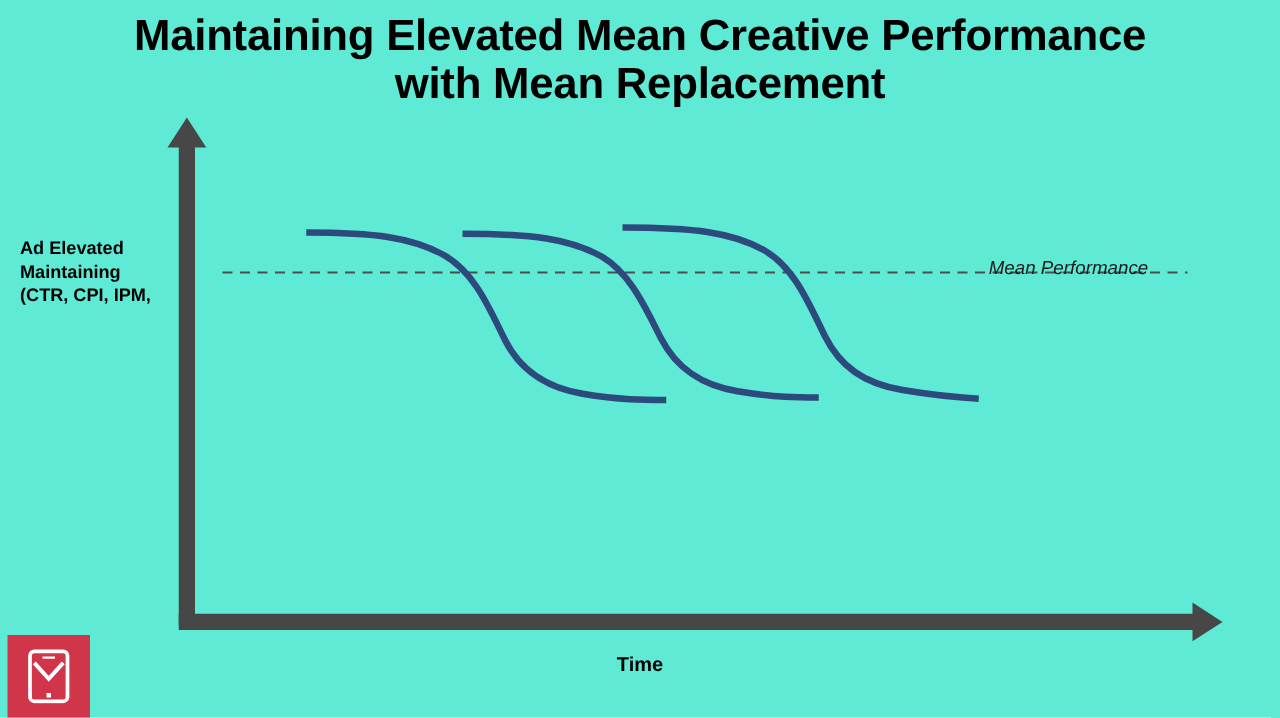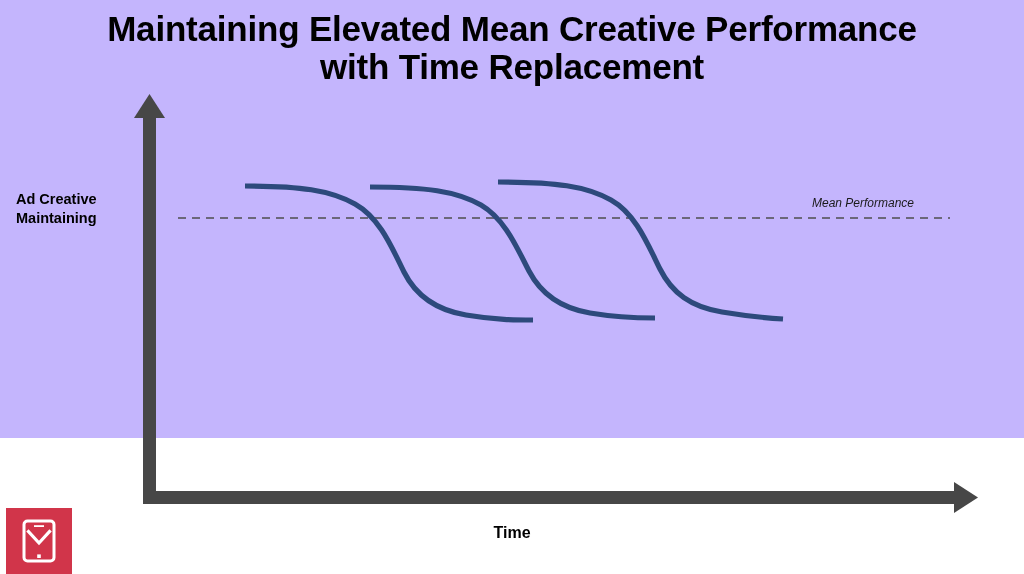--- a/index.html
+++ b/index.html
@@ -13,22 +13,22 @@
     position: relative;
     overflow: hidden;
     font-family: "Liberation Sans", sans-serif;
     color: #000000;
   }
 
   #slide {
     position: absolute;
     inset: 0;
     width: 1024px;
-    height: 438px;
-    background: #c4b5fd;
+    height: 574px;
+    background: #5eead4;
   }
 
   
   #title-block {
     position: absolute;
     left: 0;
     top: 10px;
     width: 1024px;
     text-align: center;
     line-height: 1.08;
@@ -73,26 +73,25 @@
     text-align: center;
     font-size: 16px;
     font-weight: bold;
     color: #000000;
   }
 
   
   #mean-label {
     position: absolute;
     left: 791px;
-    top: 196px;
-    font-size: 12px;
+    top: 206px;
+    font-size: 15px;
     font-style: italic;
     color: #1a1a1a;
     white-space: nowrap;
-    margin-left: 21px;
   }
 
   
   #logo {
     position: absolute;
     left: 6px;
     top: 508px;
     width: 66px;
     height: 66px;
     background: #d1354a;
@@ -102,21 +101,21 @@
   }
   #logo svg { display: block; }
 </style>
 </head>
 <body>
 
 <div id="slide">
 
   <div id="title-block">
     <span class="tline">Maintaining Elevated Mean Creative Performance</span>
-    <span class="tline">with Time Replacement</span>
+    <span class="tline">with Mean Replacement</span>
   </div>
 
   <svg id="chart-svg" viewBox="0 0 1024 574">
 
     <g>
       <rect x="143" y="113" width="13" height="387" fill="#474747"></rect>
       <polygon points="149.5,94 165,118 134,118" fill="#474747"></polygon>
     </g>
 
     <g>
@@ -139,22 +138,23 @@
              C 620,318 639,318 655,318" fill="none" stroke="#2d4a7c" stroke-width="5.2" stroke-linecap="butt" stroke-linejoin="round"></path>
 
     <path d="M 498,182
              C 556,182 586,186 611,200
              C 636,214 648,245 660,269
              C 672,293 691,307 722,312
              C 752,317 767,318 783,319" fill="none" stroke="#2d4a7c" stroke-width="5.2" stroke-linecap="butt" stroke-linejoin="round"></path>
   </svg>
 
   <div id="y-axis-caption">
-    <span>Ad Creative</span>
+    <span>Ad Elevated</span>
     <span>Maintaining</span>
+    <span>(CTR, CPI, IPM,</span>
   </div>
 
   <div id="x-axis-caption">Time</div>
 
   <div id="mean-label">Mean Performance</div>
 
   <div id="logo">
     <svg width="34" height="44" viewBox="0 0 34 44">
       <rect x="2" y="2" width="30" height="40" rx="3.5" ry="3.5" fill="none" stroke="#ffffff" stroke-width="3"></rect>
       <rect x="12" y="6.2" width="10" height="1.8" fill="#ffffff"></rect>

